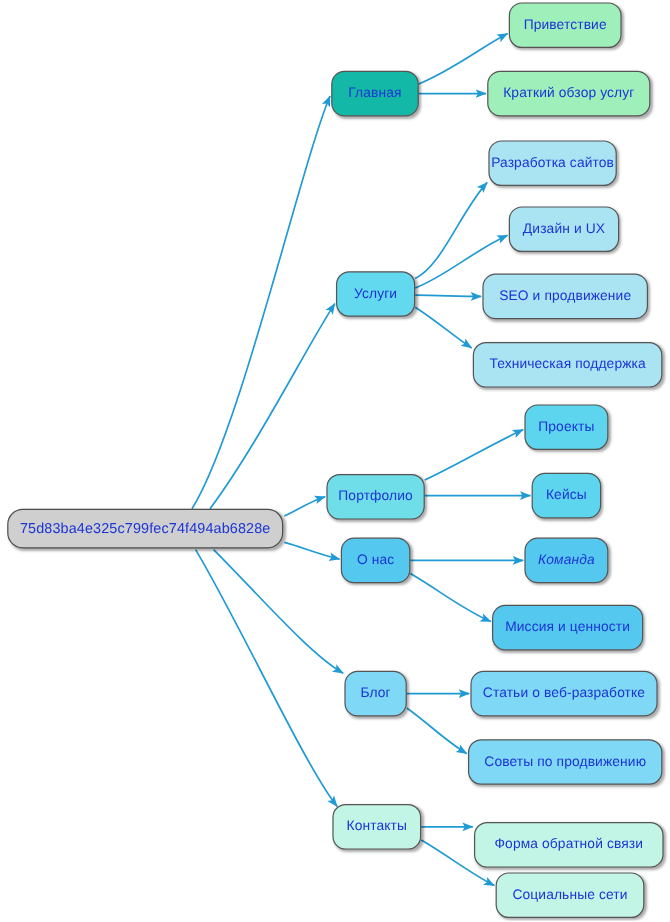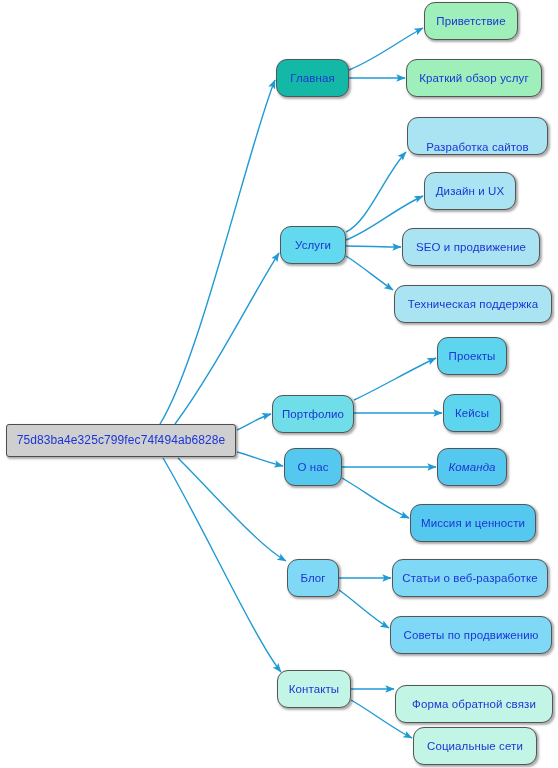--- a/index.html
+++ b/index.html
@@ -34,21 +34,21 @@
     color: #1c35d6;
     font-size: 11.5px;
     line-height: 1.1;
     white-space: nowrap;
     letter-spacing: 0.1px;
     box-shadow: 1.5px 1.5px 2.2px rgba(0,0,0,0.33);
     z-index: 3;
   }
   .node.root {
     font-size: 12px;
-    border-radius: 3px;
+    border-radius: 13px;
     border-color: #4d4d4d;
   }
 </style>
 </head>
 <body>
 
 <div id="canvas">
   <svg id="edge-layer" viewBox="0 0 558 768" width="558" height="768" xmlns="http://www.w3.org/2000/svg">
     <defs>
       <marker id="arrowhead" markerWidth="7" markerHeight="7" refX="6.2" refY="3" orient="auto" markerUnits="strokeWidth">
@@ -87,21 +87,21 @@
       </div>
       <div class="node" style="left: 424px; top: 2px; width: 94px; height: 38px; background: rgb(159, 239, 187);">
         <span>Приветствие</span>
       </div>
       <div class="node" style="left: 406px; top: 59px; width: 136px; height: 38px; background: rgb(159, 239, 187);">
         <span>Краткий обзор услуг</span>
       </div>
       <div class="node" style="left: 280px; top: 226px; width: 66px; height: 38px; background: rgb(98, 217, 239);">
         <span>Услуги</span>
       </div>
-      <div class="node" style="left: 407px; top: 117px; width: 141px; height: 38px; background: rgb(170, 227, 242); align-items: flex-end;">
+      <div class="node" style="left: 407px; top: 117px; width: 107px; height: 38px; background: rgb(170, 227, 242);">
         <span>Разработка сайтов</span>
       </div>
       <div class="node" style="left: 424px; top: 172px; width: 92px; height: 38px; background: rgb(170, 227, 242);">
         <span>Дизайн и UX</span>
       </div>
       <div class="node" style="left: 402px; top: 228px; width: 138px; height: 38px; background: rgb(170, 227, 242);">
         <span>SEO и продвижение</span>
       </div>
       <div class="node" style="left: 394px; top: 285px; width: 158px; height: 38px; background: rgb(170, 227, 242);">
         <span>Техническая поддержка</span>

